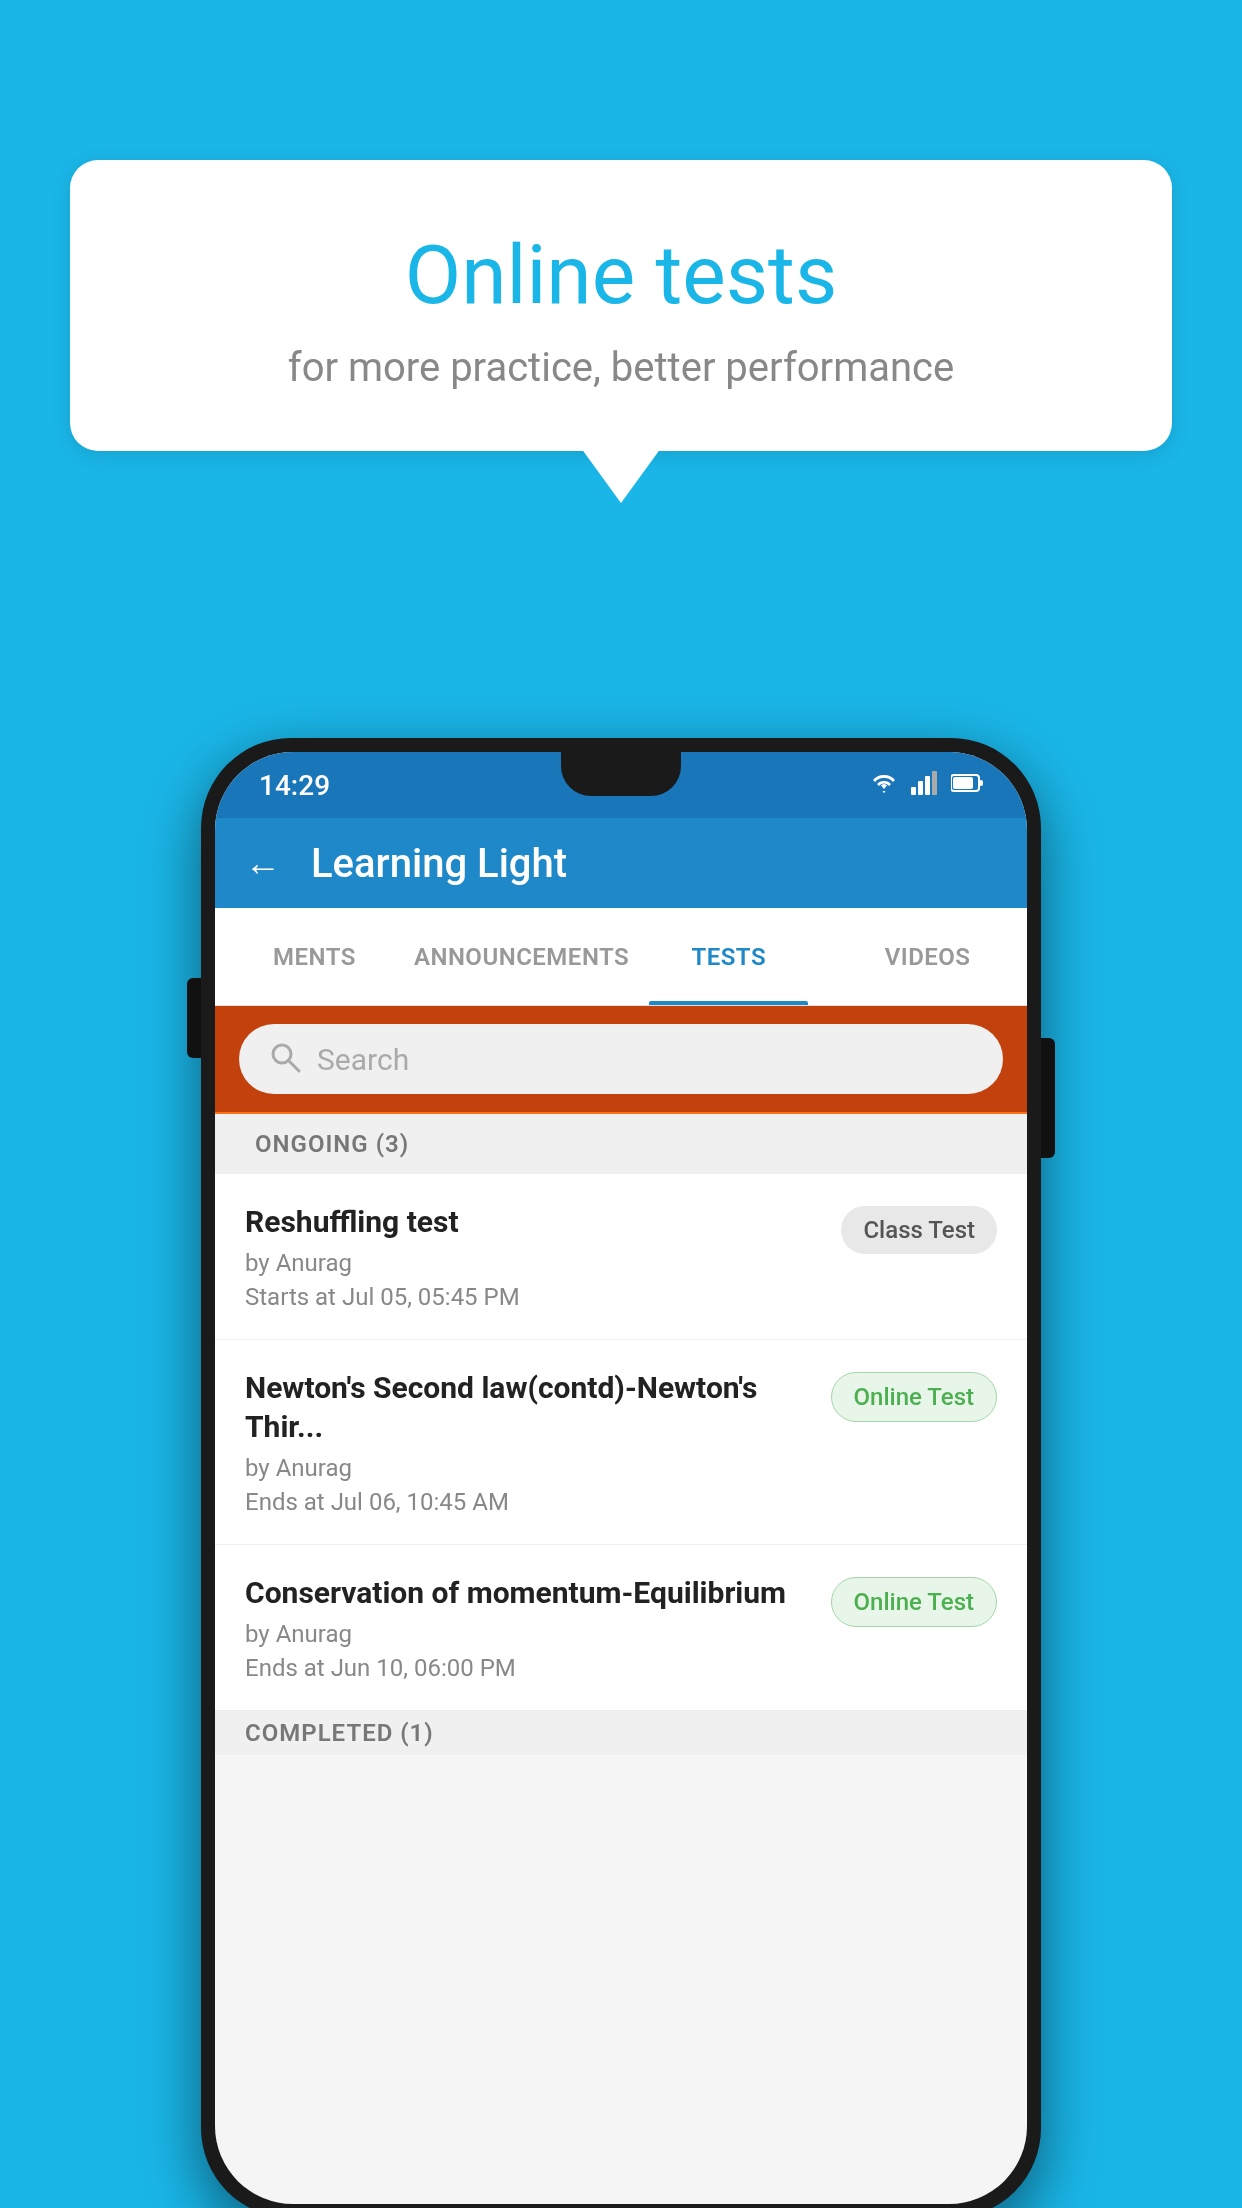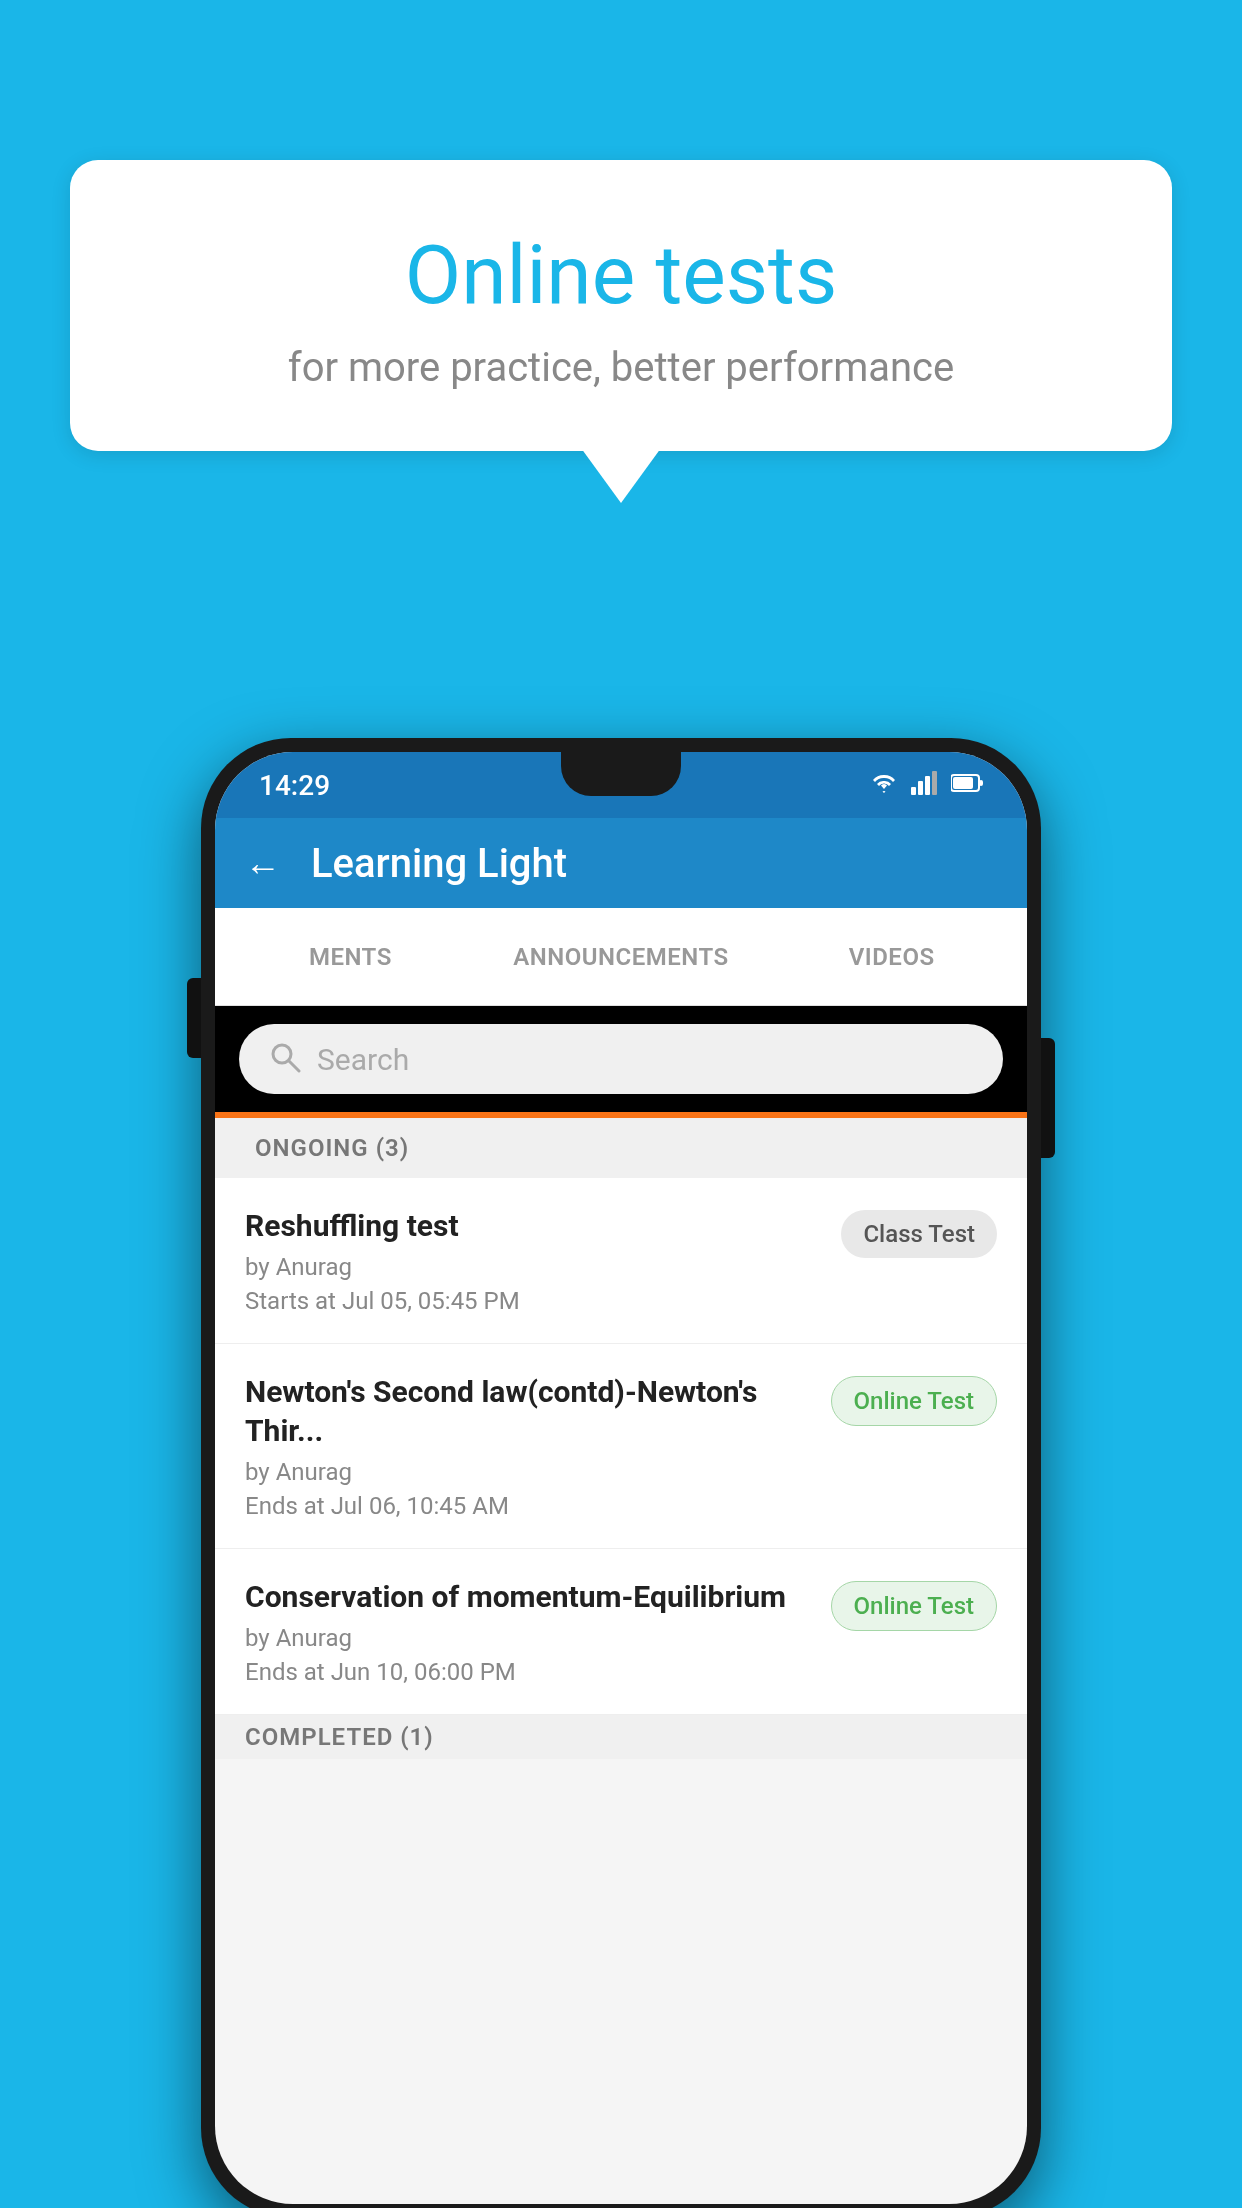--- a/index.html
+++ b/index.html
@@ -202,23 +202,23 @@
       bottom: 0;
       left: 10%;
       right: 10%;
       height: 4px;
       background: #1e88c8;
       border-radius: 2px 2px 0 0;
     }
 
     
     .search-container {
-      background: #000000;
+      background: #c2410c;
       padding: 18px 24px;
-      border-bottom: 6px solid #f97316;
+      border-bottom: 2px solid #f97316;
     }
 
     .search-bar {
       background: #f0f0f0;
       border-radius: 40px;
       height: 70px;
       display: flex;
       align-items: center;
       padding: 0 30px;
       gap: 16px;
@@ -363,20 +363,23 @@
         <span class="back-arrow">←</span>
         <span class="app-bar-title">Learning Light</span>
       </div>
 
       <div class="tabs-bar">
         <div class="tab-item">
           <span>MENTS</span>
         </div>
         <div class="tab-item">
           <span>ANNOUNCEMENTS</span>
+        </div>
+        <div class="tab-item active">
+          <span>TESTS</span>
         </div>
         <div class="tab-item">
           <span>VIDEOS</span>
         </div>
       </div>
 
       <div class="search-container">
         <div class="search-bar">
           <span>
             <svg width="32" height="32" viewBox="0 0 32 32" fill="#aaa">

